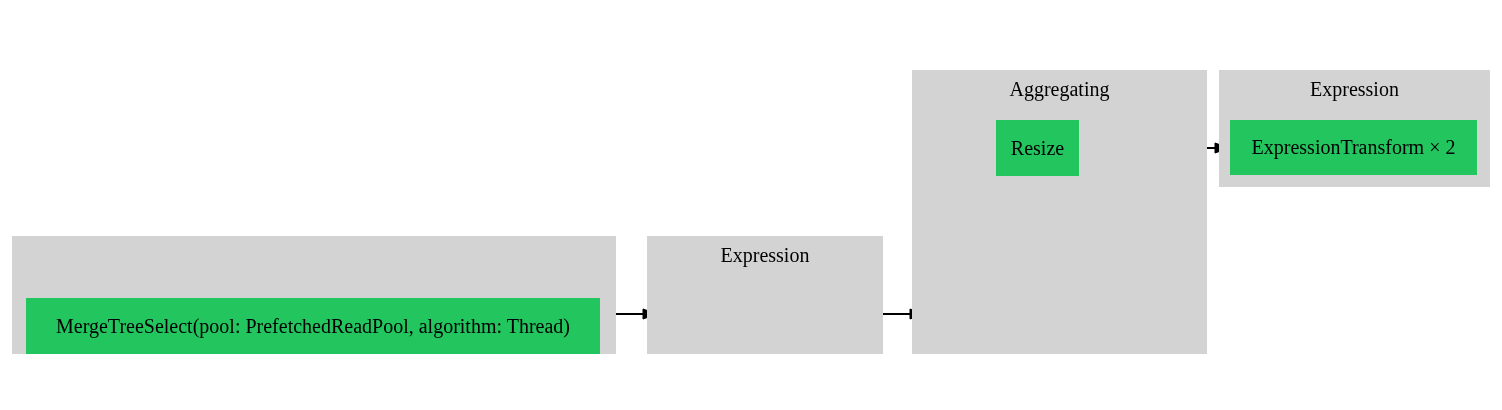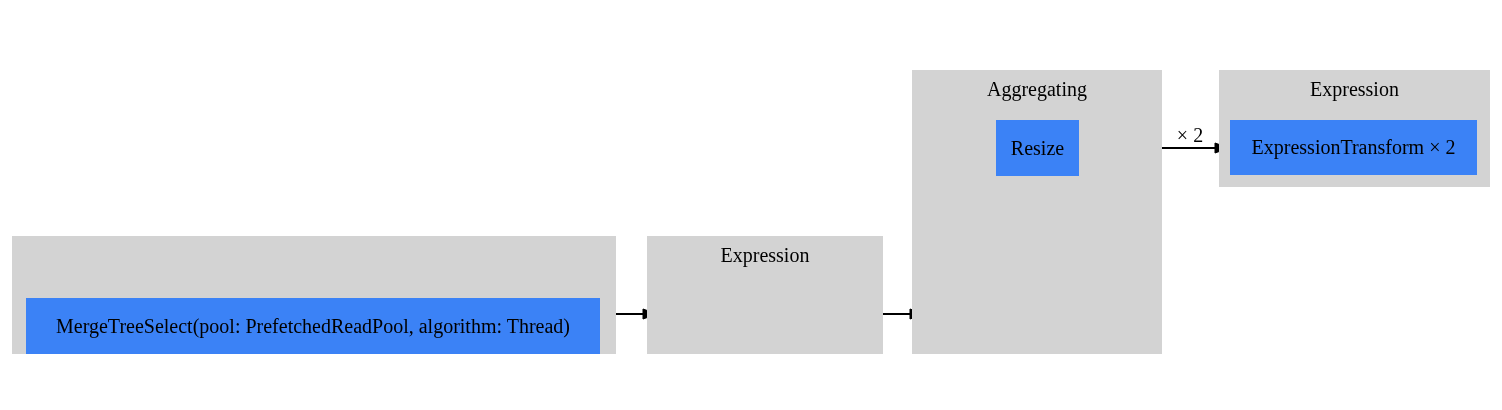--- a/index.html
+++ b/index.html
@@ -33,21 +33,21 @@
     left: 0;
     right: 0;
     top: 7px;
     text-align: center;
     font-size: 20px;
     line-height: 24px;
     white-space: nowrap;
   }
   .node {
     position: absolute;
-    background: #3b82f6;
+    background: #22c55e;
     display: flex;
     align-items: center;
     justify-content: center;
     font-size: 20px;
     white-space: nowrap;
   }
   .edge-label {
     position: absolute;
     font-size: 20px;
     line-height: 22px;
@@ -95,21 +95,21 @@
   <div class="edge-label" style="left:1160px; top:124px; width:60px;">× 2</div>
 
   <div class="cluster" style="left:12px; top:236px; width:604px; height:118px;">
     <div class="node" style="left:14px; top:50px; width:574px; height:56px;margin-top:12px;">MergeTreeSelect(pool: PrefetchedReadPool, algorithm: Thread)</div>
   </div>
 
   <div class="cluster" style="left:647px; top:236px; width:236px; height:118px;">
     <div class="cluster-title">Expression</div>
   </div>
 
-  <div class="cluster" style="left:912px; top:70px; width:250px; height:284px;">
+  <div class="cluster" style="left:912px; top:70px; width:250px; height:284px;padding-left:45px;">
     <div class="cluster-title">Aggregating</div>
     <div class="node" style="left:84px; top:50px; width:83px; height:56px;">Resize</div>
   </div>
 
   <div class="cluster" style="left:1219px; top:70px; width:271px; height:117px;">
     <div class="cluster-title">Expression</div>
     <div class="node" style="left:11px; top:50px; width:247px; height:55px;">ExpressionTransform × 2</div>
   </div>
 
 </div>

